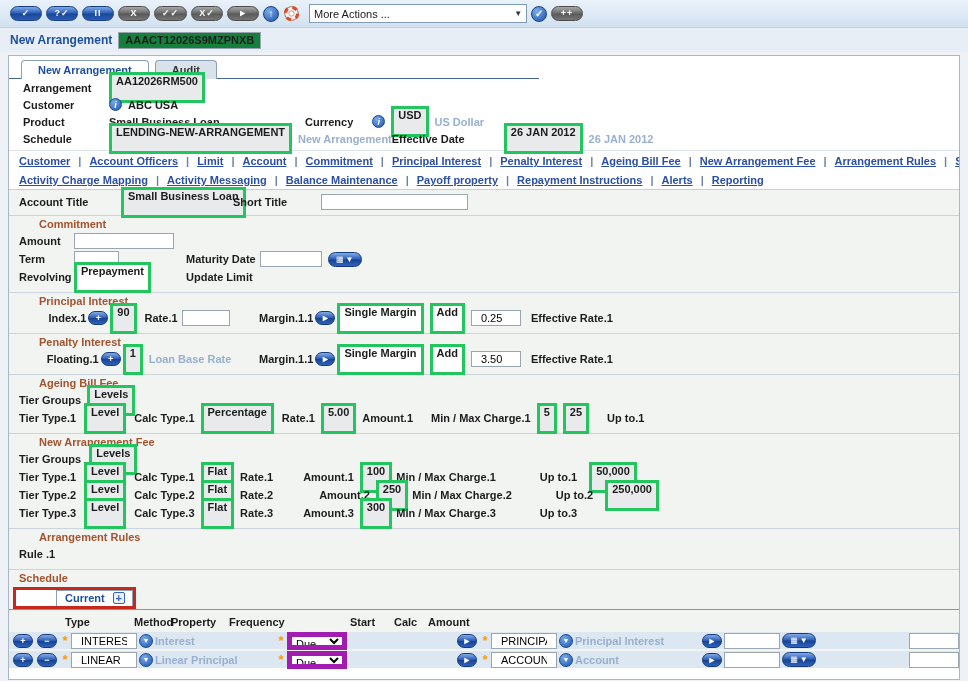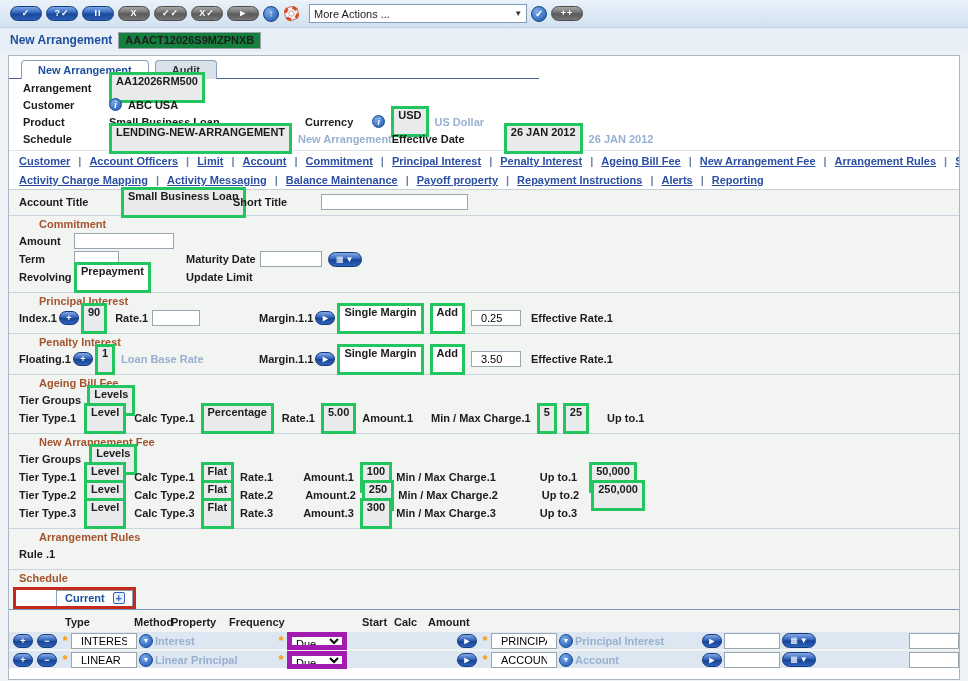--- a/index.html
+++ b/index.html
@@ -89,21 +89,21 @@
   .ml4{margin-left:4px} .ml6{margin-left:6px} .ml8{margin-left:8px} .ml10{margin-left:10px}
   .ml12{margin-left:12px} .ml18{margin-left:18px} .ml22{margin-left:22px}
   .c2 { position:absolute; left:177px; display:flex; align-items:center; gap:4px; }
   .lw55 { width:55px; flex:none; }
   .lw100 { width:102px; flex:none; }
   .vwrap { width:112px; flex:none; }
   .lw88 { width:88px; flex:none; }
 
   .section { border-top:1px solid #ccd5dd; margin-top:4px; padding:1px 0 2px; }
   .sect-title { color:#a3542f; font-weight:bold; padding:1px 0 2px 30px; }
-  .fixed200 { display:flex; align-items:center; width:240px; flex:none; }
+  .fixed200 { display:flex; align-items:center; width:240px; flex:none;justify-content:center; }
 
   .mini {
     width:20px; height:14px; flex:none; border-radius:7px; padding:0; cursor:pointer; margin:0 2px;
     background:linear-gradient(#86abe4 0%,#2a5cb8 48%,#17428f 52%,#2f63c0 100%); border:1px solid #123b7f;
     color:#fff; font-size:9px; font-weight:bold; display:inline-flex; align-items:center; justify-content:center;
   }
   .calpill {
     height:15px; width:34px; flex:none; border-radius:8px; margin-left:2px; cursor:pointer;
     background:linear-gradient(#86abe4 0%,#2a5cb8 48%,#17428f 52%,#2f63c0 100%); border:1px solid #123b7f;
     color:#fff; font-size:8px; display:inline-flex; align-items:center; justify-content:center; gap:2px;
@@ -120,21 +120,21 @@
   .curtab { display:inline-flex; align-items:center; gap:8px; border:1px solid #8aa0b8; border-bottom:none;
             padding:1px 7px 2px 8px; color:#1d4f9e; font-weight:bold; cursor:pointer; background:#fff; }
   .curplus { width:12px; height:12px; border:1px solid #3563be; border-radius:2px; background:#e8f0fb;
              color:#3563be; font-size:11px; font-weight:bold; line-height:10px; text-align:center; }
   .schedline { border-bottom:1px solid #7a97c0; }
 
   
   .phead { position:relative; height:16px; margin-top:6px; font-weight:bold; }
   .phead span { position:absolute; top:0; }
   .ph0{left:56px} .ph1{left:125px} .ph2{left:162px} .ph3{left:220px}
-  .ph4{left:353px} .ph5{left:385px} .ph6{left:419px}
+  .ph4{left:341px} .ph5{left:385px} .ph6{left:419px}
   .prow { display:flex; align-items:center; height:17px; background:#dde7f1; margin-bottom:2px; padding-left:2px; white-space:nowrap; }
   .en120 { width:120px; flex:none; overflow:hidden; margin-left:0; }
   .en125 { width:125px; flex:none; overflow:hidden; margin-left:0; }
   .sel { width:72px; height:18px; font:11px "Liberation Sans",sans-serif; border:5px solid #a21caf; background:#fff; }
   .sp1 { width:108px; flex:none; } .sp2 { width:93px; flex:none; }
 </style>
 </head>
 <body>
 
 <div class="toolbar">
@@ -325,21 +325,21 @@
         <span class="flabel ml4">Min / Max Charge.1</span>
         <span class="flabel ml22" style="margin-left:44px">Up to.1</span>
         <span class="valbox ml12">50,000</span>
       </div>
       <div class="frow">
         <span class="flabel">Tier Type.2</span>
         <span class="valbox ml8">Level</span>
         <span class="flabel ml8">Calc Type.2</span>
         <span class="valbox ml6">Flat</span>
         <span class="flabel ml6">Rate.2</span>
-        <span class="flabel" style="margin-left:32px">Amount.2</span>
+        <span class="flabel" style="margin-left:46px">Amount.2</span>
         <span class="valbox ml6">250</span>
         <span class="flabel ml4">Min / Max Charge.2</span>
         <span class="flabel" style="margin-left:44px">Up to.2</span>
         <span class="valbox ml12">250,000</span>
       </div>
       <div class="frow">
         <span class="flabel">Tier Type.3</span>
         <span class="valbox ml8">Level</span>
         <span class="flabel ml8">Calc Type.3</span>
         <span class="valbox ml6">Flat</span>

